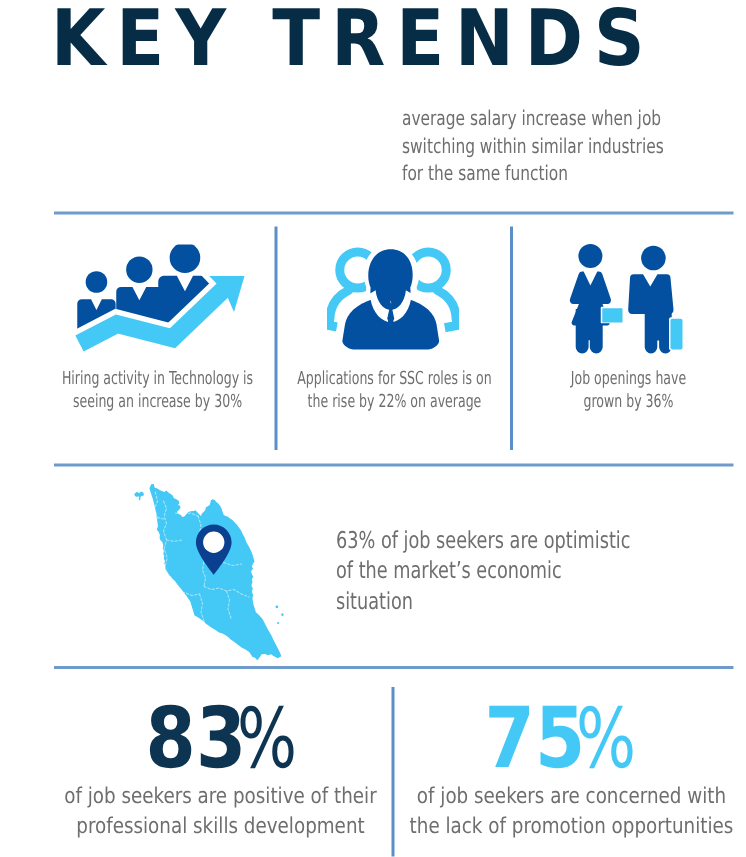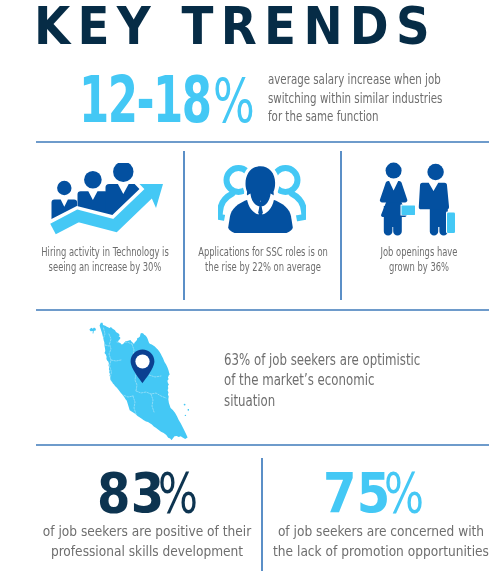--- a/index.html
+++ b/index.html
@@ -67,23 +67,20 @@
   #vrule2{left:340px;top:151px;height:149px;}
   #vrule3{left:261px;top:458px;height:113px;}
 </style>
 </head>
 <body>
 
 <div class="page">
 
   <div class="title">KEY TRENDS</div>
 
-  <div class="stat" id="salary-stat">
-    <span class="num">12-18</span><span class="pct">%</span>
-  </div>
   <div class="body-text" id="salary-desc">average salary increase when job switching within similar industries for the same function</div>
 
   <div class="hr" id="rule1"></div>
   <div class="hr" id="rule2"></div>
   <div class="hr" id="rule3"></div>
 
   <div class="vr" id="vrule1"></div>
   <div class="vr" id="vrule2"></div>
   <div class="vr" id="vrule3"></div>
 

